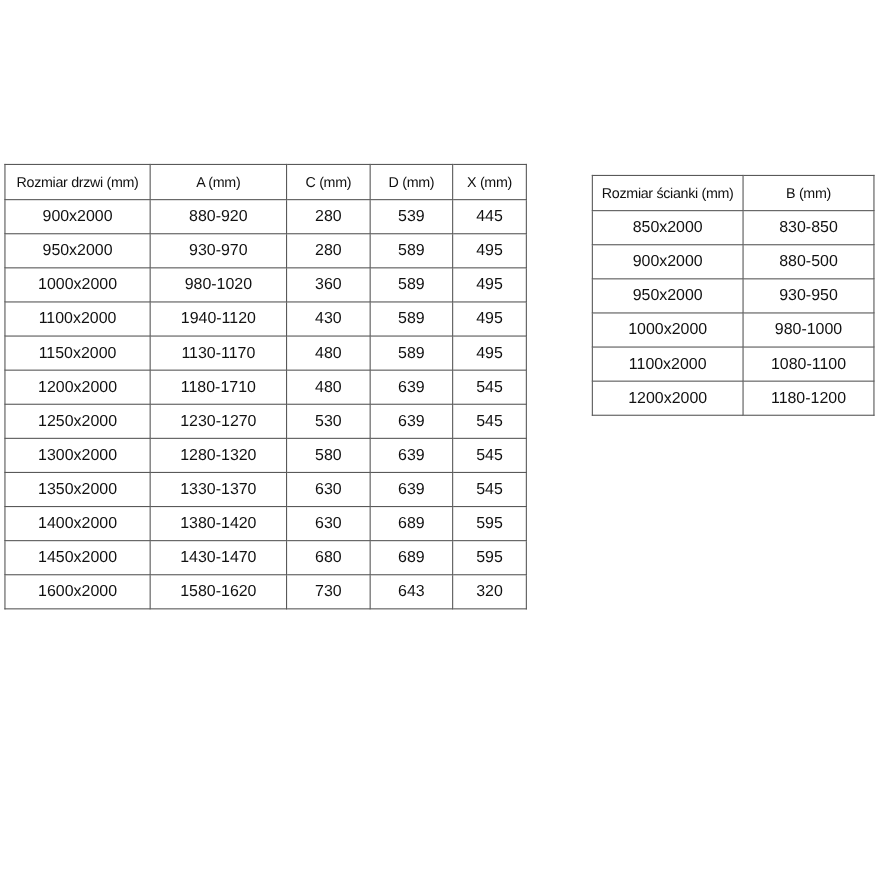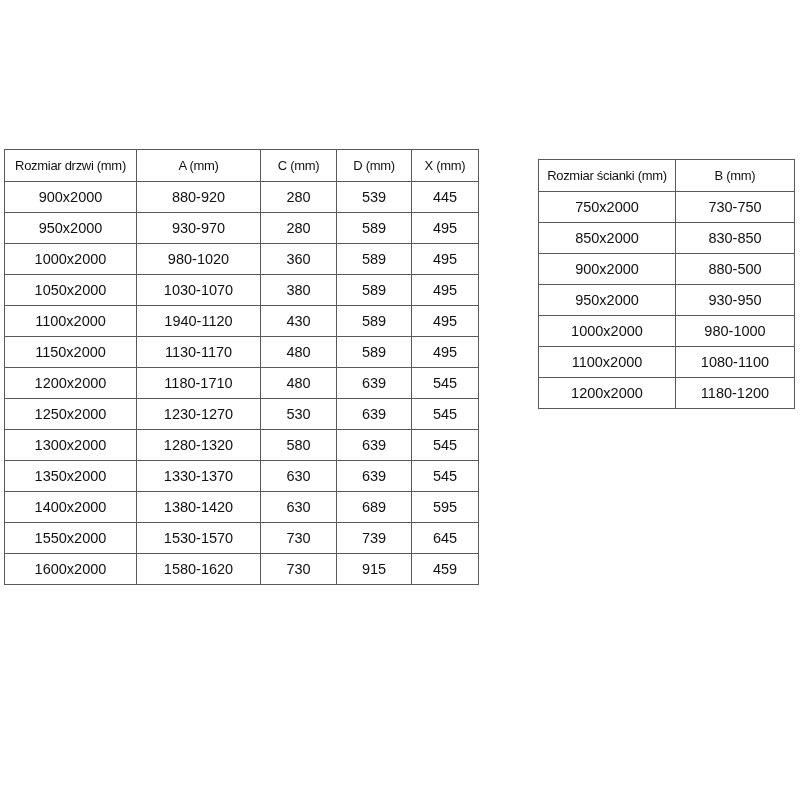--- a/index.html
+++ b/index.html
@@ -97,27 +97,20 @@
         <td>495</td>
       </tr>
       <tr>
         <td>1000x2000</td>
         <td>980-1020</td>
         <td>360</td>
         <td>589</td>
         <td>495</td>
       </tr>
       <tr>
-        <td>1050x2000</td>
-        <td>1030-1070</td>
-        <td>380</td>
-        <td>589</td>
-        <td>495</td>
-      </tr>
-      <tr>
         <td>1100x2000</td>
         <td>1940-1120</td>
         <td>430</td>
         <td>589</td>
         <td>495</td>
       </tr>
       <tr>
         <td>1150x2000</td>
         <td>1130-1170</td>
         <td>480</td>
@@ -153,53 +146,49 @@
         <td>545</td>
       </tr>
       <tr>
         <td>1400x2000</td>
         <td>1380-1420</td>
         <td>630</td>
         <td>689</td>
         <td>595</td>
       </tr>
       <tr>
-        <td>1550x2000</td>
-        <td>1530-1570</td>
-        <td>730</td>
-        <td>739</td>
-        <td>645</td>
+        <td>1450x2000</td>
+        <td>1430-1470</td>
+        <td>680</td>
+        <td>689</td>
+        <td>595</td>
       </tr>
       <tr>
         <td>1600x2000</td>
         <td>1580-1620</td>
         <td>730</td>
-        <td>915</td>
-        <td>459</td>
+        <td>643</td>
+        <td>320</td>
       </tr>
     </tbody>
 </table>
 
 <table id="wall-table" class="spec-table">
   <colgroup>
     <col class="c0">
       <col class="c1">
   </colgroup>
   <thead>
     <tr>
         <th>Rozmiar ścianki (mm)</th>
         <th>B (mm)</th>
       </tr>
   </thead>
   <tbody>
       <tr>
-        <td>750x2000</td>
-        <td>730-750</td>
-      </tr>
-      <tr>
         <td>850x2000</td>
         <td>830-850</td>
       </tr>
       <tr>
         <td>900x2000</td>
         <td>880-500</td>
       </tr>
       <tr>
         <td>950x2000</td>
         <td>930-950</td>

